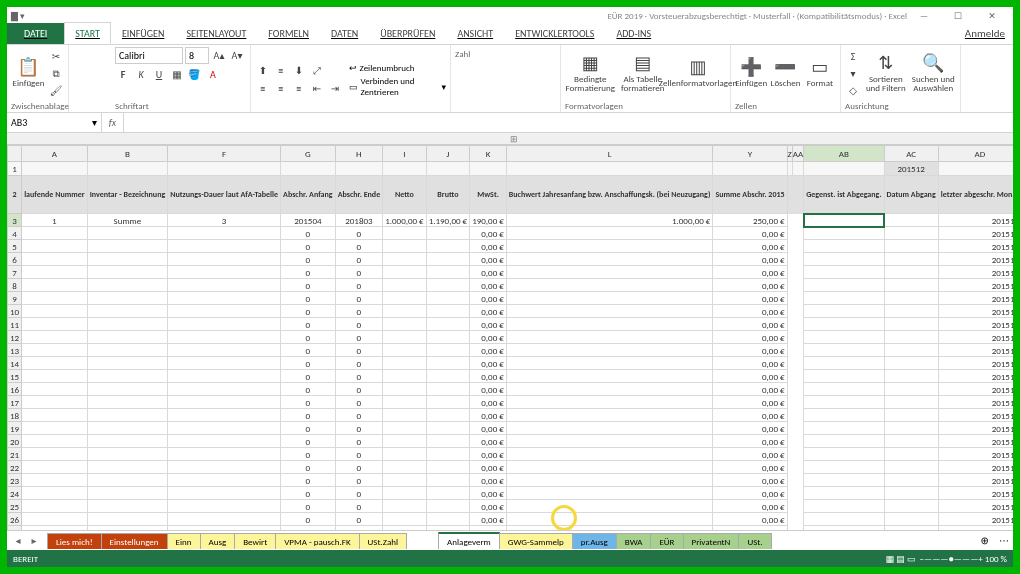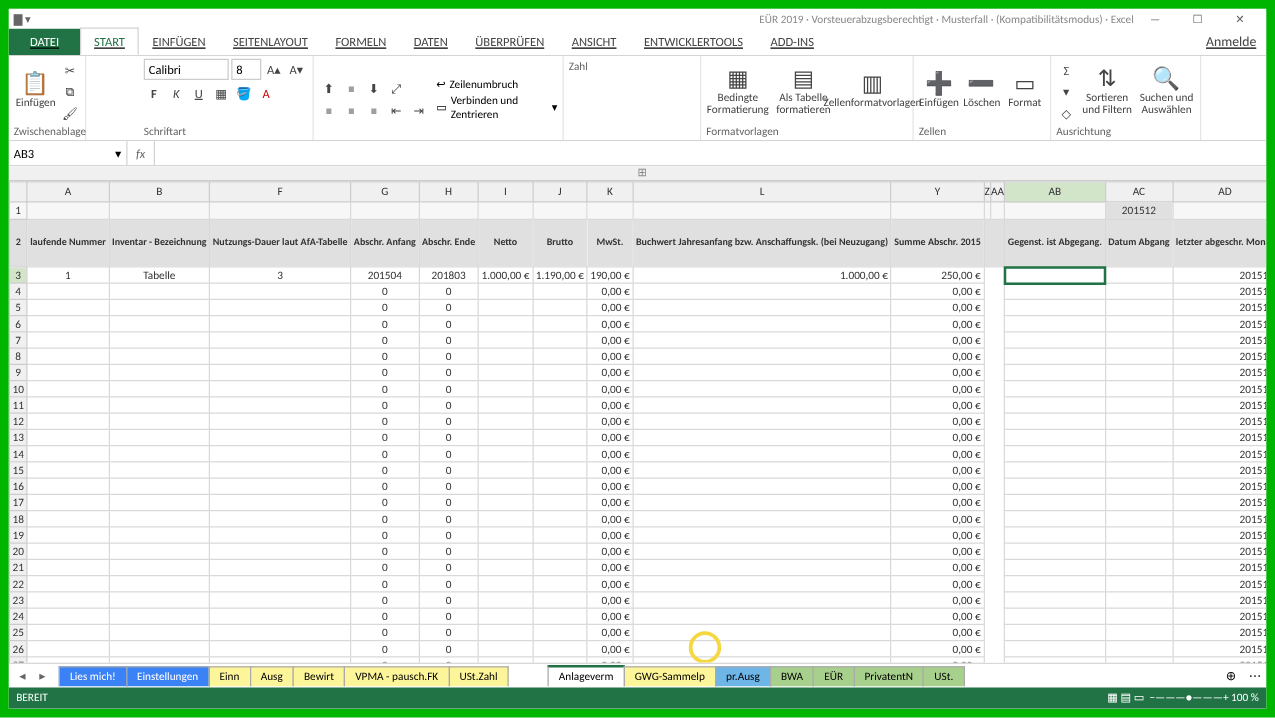--- a/index.html
+++ b/index.html
@@ -33,21 +33,21 @@
 .grid tr.hdr td { background: #e0e0e0; font-weight: bold; text-align: center; height: 38px; font-size: 8px; line-height: 1.1; vertical-align: middle; }
 .grid tr.num td { height: 14px; background: #f7f7f7; text-align: center; }
 .grid .rowhead { background: #f0f0f0; text-align: center; border: 1px solid #ccc; }
 .grid th.sel, .grid .rowhead.sel { background: #d3e5c9; }
 .grid td.gap { border: none; background: #fff; }
 .cursor-ring { position: absolute; width: 26px; height: 26px; border: 3px solid #f5d742; border-radius: 50%; pointer-events: none; }
 .tabs-bottom { height: 20px; background: #fff; display: flex; align-items: center; border-top: 1px solid #ccc; padding: 0 4px; gap: 0; }
 .tabs-bottom .nav { display: flex; gap: 2px; margin-right: 6px; }
 .tabs-bottom .nav span { width: 14px; text-align: center; color: #666; font-size: 10px; }
 .sheettab { padding: 2px 8px; font-size: 9px; border: 1px solid #aaa; border-bottom: none; background: #fdf59a; color: #000; margin-right: -1px; position: relative; }
-.sheettab.black { background: #3b82f6; color: #fff; }
+.sheettab.black { background: #c2410c; color: #fff; }
 .sheettab.active { background: #fff; border-top: 2px solid #217346; margin-left: 32px; }
 .sheettab.blue { background: #6eb5e8; }
 .sheettab.green { background: #a8d08d; }
 .tabs-bottom .sp { flex: 1; }
 .status { height: 17px; background: #217346; color: #fff; display: flex; align-items: center; padding: 0 6px; font-size: 9px; }
 .status .sp { flex: 1; }
 .twoline { display:flex; flex-direction:column; align-items:center; line-height:1; }
 </style>
 </head>
 <body>
@@ -295,21 +295,21 @@
           <td class="gap"></td>
           <td>Gegenst. ist Abgegang.</td>
           <td>Datum Abgang</td>
           <td>letzter abgeschr. Monat</td>
         </tr>
       </tbody>
       <tbody>
         <tr>
           <td class="rowhead sel">3</td>
           <td class="c">1</td>
-          <td class="c">Tabelle</td>
+          <td class="c">Summe</td>
           <td class="c">3</td>
           <td class="c">201504</td>
           <td class="c">201803</td>
           <td class="">1.000,00 €</td>
           <td class="">1.190,00 €</td>
           <td class="">190,00 €</td>
           <td class="">1.000,00 €</td>
           <td class="">250,00 €</td>
           <td class="gap"></td>
           <td class="gap"></td>

